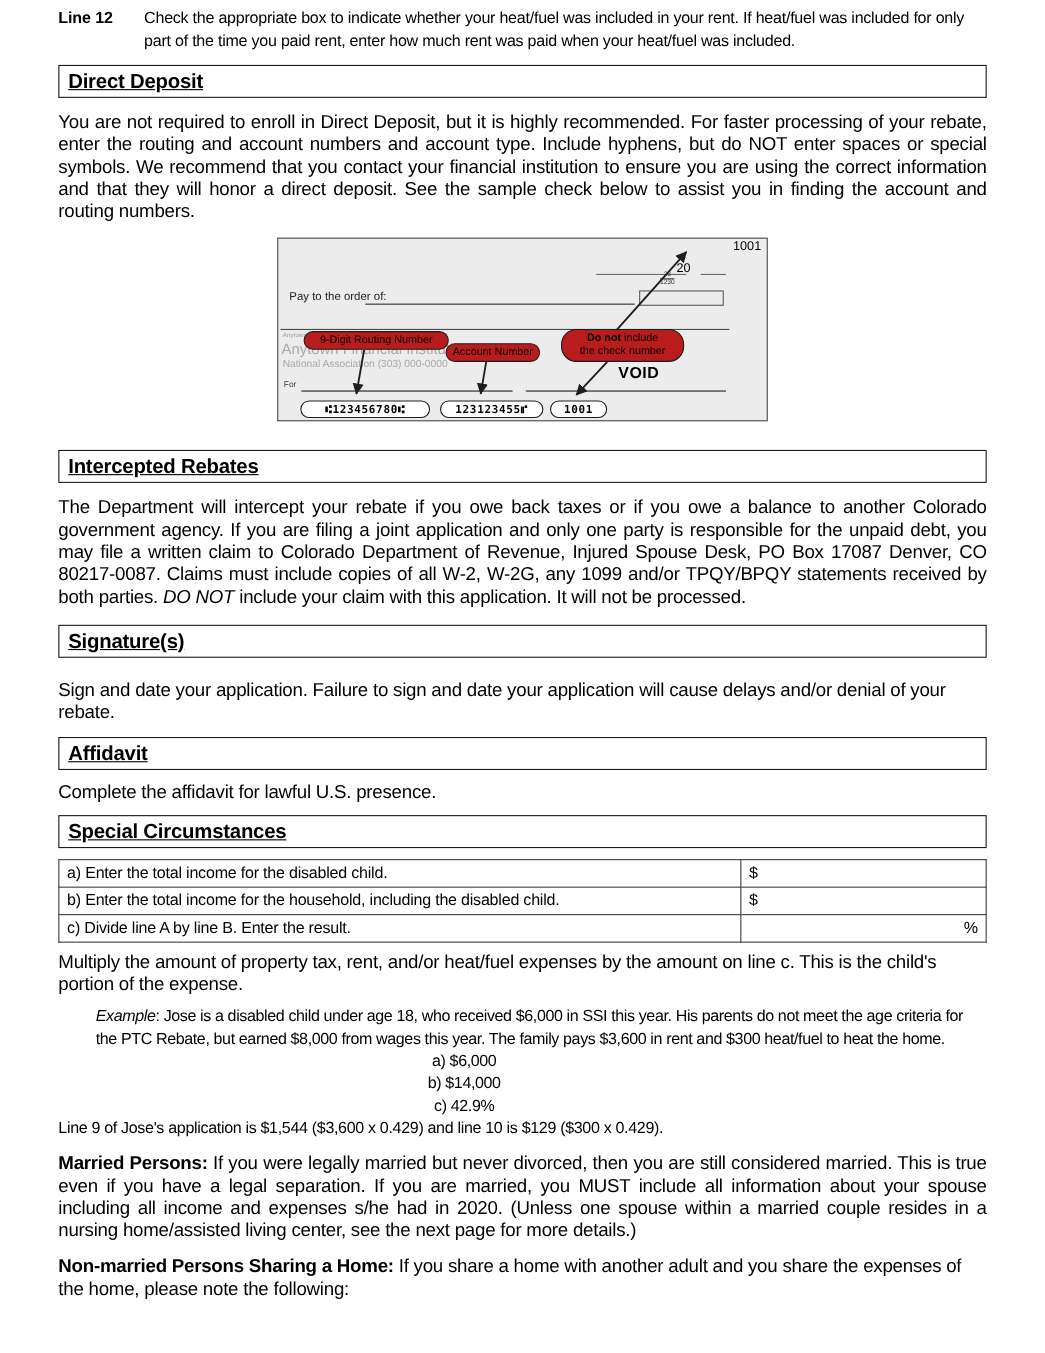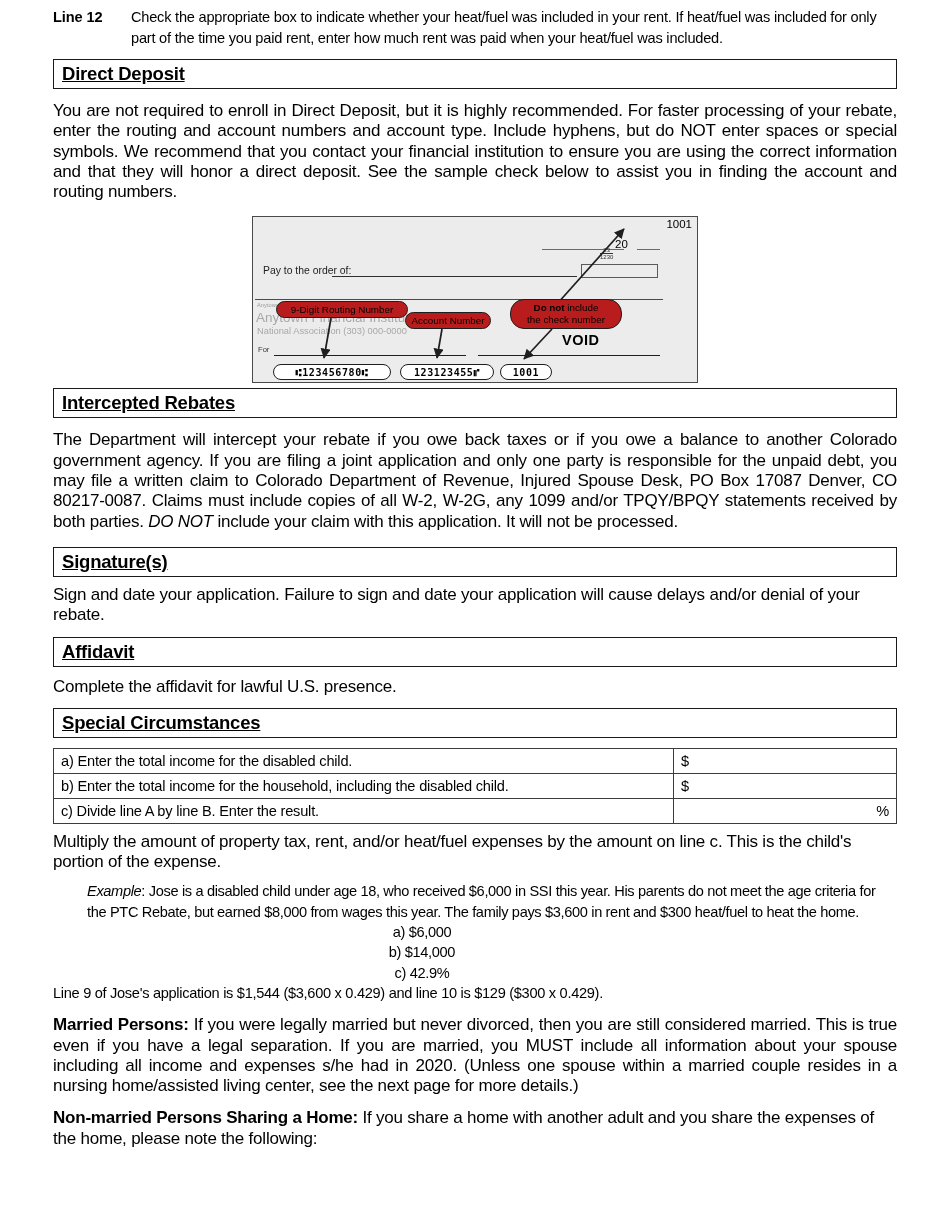--- a/index.html
+++ b/index.html
@@ -333,30 +333,30 @@
     </div>
     <div class="callout account">
       <span>Account Number</span>
     </div>
     <div class="callout checknum">
       <span class="l1"><b>Do not</b><span> include</span></span>
       <span>the check number</span>
     </div>
   </div>
 
-  <div class="sect-bar" style="margin-top:5px;">
+  <div class="sect-bar" style="margin-top:26px;">
     <span>Intercepted Rebates</span>
   </div>
 
   <p class="body" style="margin-top:12px;"><span>The Department will intercept your rebate if you owe back taxes or if you owe a balance to another Colorado government agency. If you are filing a joint application and only one party is responsible for the unpaid debt, you may file a written claim to Colorado Department of Revenue, Injured Spouse Desk, PO Box 17087 Denver, CO 80217-0087. Claims must include copies of all W-2, W-2G, any 1099 and/or TPQY/BPQY statements received by both parties. </span><span class="i">DO NOT</span><span> include your claim with this application. It will not be processed.</span></p>
 
   <div class="sect-bar" style="margin-top:15px;">
     <span>Signature(s)</span>
   </div>
-  <p class="body nojust" style="margin-top:8px;">Sign and date your application. Failure to sign and date your application will cause delays and/or denial of your rebate.</p>
+  <p class="body nojust" style="margin-top:20px;">Sign and date your application. Failure to sign and date your application will cause delays and/or denial of your rebate.</p>
 
   <div class="sect-bar" style="margin-top:11px;">
     <span>Affidavit</span>
   </div>
   <p class="body nojust" style="margin-top:10px;">Complete the affidavit for lawful U.S. presence.</p>
 
   <div class="sect-bar" style="margin-top:11px;">
     <span>Special Circumstances</span>
   </div>
 

